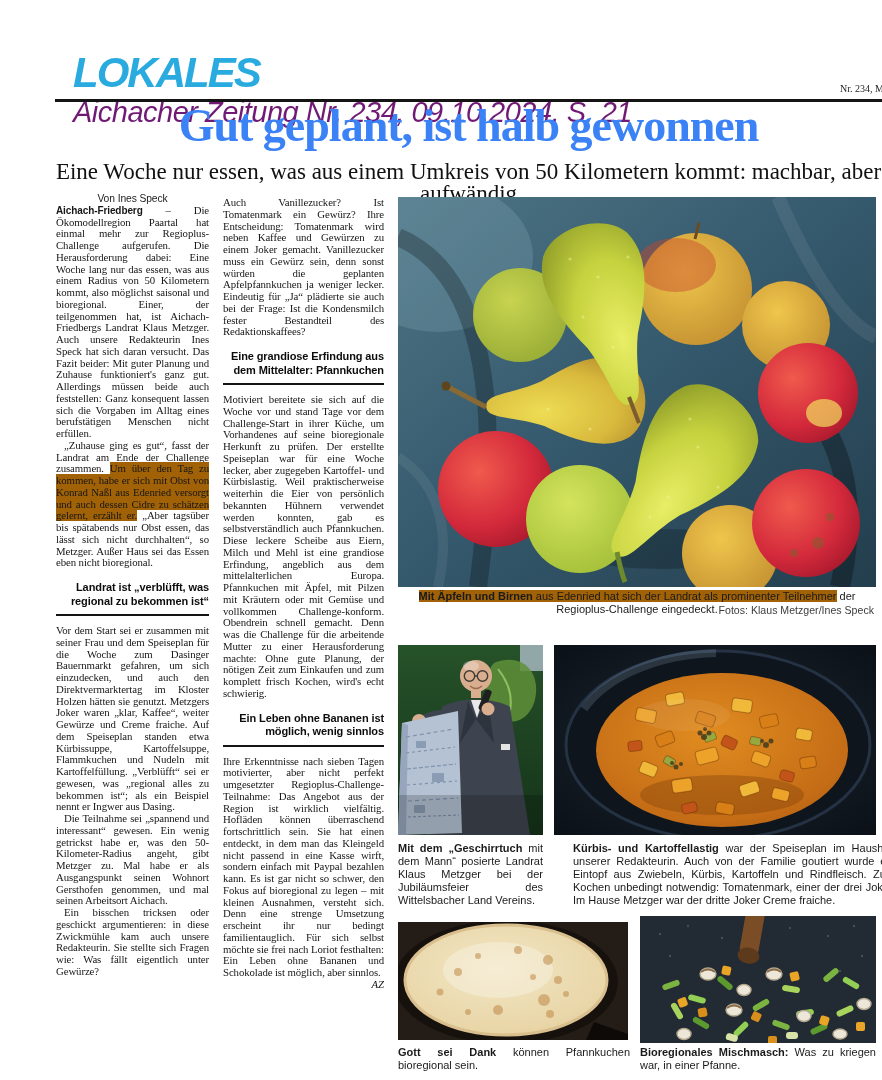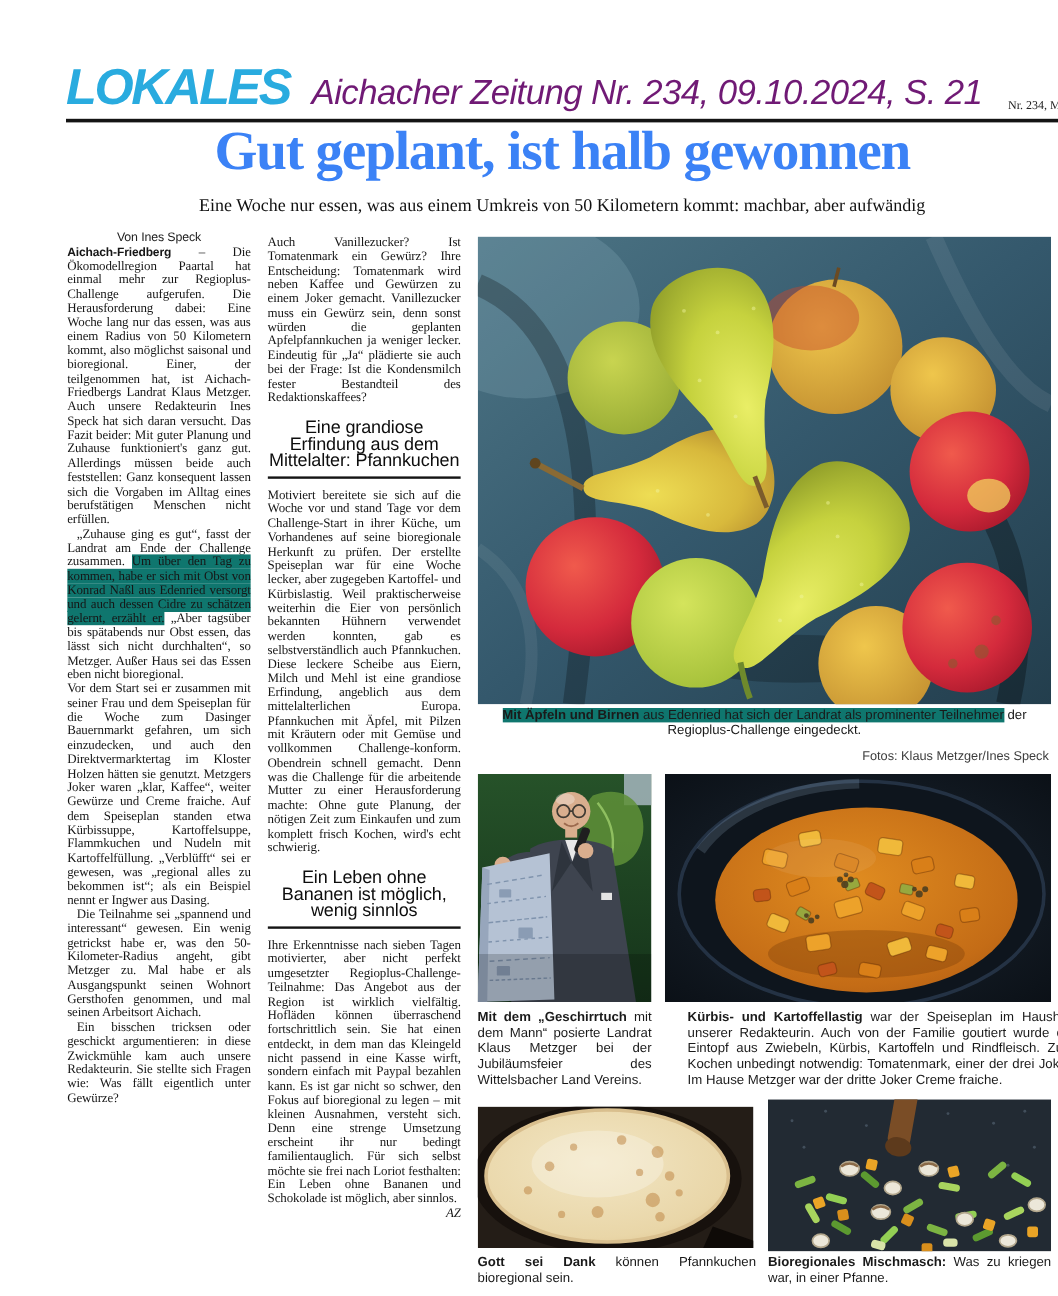--- a/index.html
+++ b/index.html
@@ -1,60 +1,60 @@
 <!DOCTYPE html>
 <html lang="de"><head>
 <meta charset="utf-8">
 <style>
   html,body{margin:0;padding:0;background:#ffffff;}
   .page{position:relative;width:882px;height:1080px;background:#fff;overflow:hidden;
         font-family:"Liberation Serif",serif;color:#161616;}
   
-  .masthead{position:absolute;left:55px;top:50px;right:0;height:48px;display:flex;align-items:baseline;}
+  .masthead{position:absolute;left:55px;top:50px;right:0;height:48px;display:flex;align-items:baseline;flex-direction:column;}
   .lokales{font-family:"Liberation Sans",sans-serif;font-weight:bold;font-style:italic;
            font-size:42px;letter-spacing:-2px;color:#29abdf;line-height:46px;}
   .paper-title{font-family:"Liberation Sans",sans-serif;font-size:29px;color:#701a75;
                margin-left:18px;letter-spacing:-0.5px;white-space:nowrap;font-style:italic;}
   .corner-note{position:absolute;right:-2px;bottom:4px;font-size:10px;color:#222;white-space:nowrap;}
   .masthead-rule{position:absolute;left:55px;right:0;top:99px;height:3px;background:#141414;}
   
   .headline{position:absolute;left:55px;right:0;top:101px;text-align:center;
             font-weight:bold;font-size:46px;line-height:50px;letter-spacing:-1px;color:#3b82f6;}
   .subheadline{position:absolute;left:55px;right:0;top:161px;text-align:center;
-               font-size:15px;line-height:22px;color:#111;}
+               font-size:23px;line-height:22px;color:#111;}
   
   .col{position:absolute;top:193px;height:887px;overflow:hidden;
        font-size:10.8px;line-height:11.75px;text-align:justify;letter-spacing:-0.1px;
        hyphens:auto;-webkit-hyphens:auto;}
   .col1{left:56px;width:153px;}
   .col2{left:223px;width:161px;top:197px;}
   .byline{font-family:"Liberation Sans",sans-serif;font-size:10.3px;color:#222;
           margin:0 0 19px 0;text-align:center;}
   .col p{margin:0;}
   .col p.indent{text-indent:8px;}
   .lead-bold{font-family:"Liberation Sans",sans-serif;font-weight:bold;font-size:10px;}
-  .subhead{font-family:"Liberation Sans",sans-serif;font-weight:normal;font-size:15px;
-           line-height:13.5px;text-align:center;color:#0d0d0d;
+  .subhead{font-family:"Liberation Sans",sans-serif;font-weight:bold;font-size:11px;
+           line-height:13.5px;text-align:right;color:#0d0d0d;
            border-bottom:2px solid #141414;padding-bottom:6px;margin:12px 0 9px 0;}
-  .hl{background:#0f766e;}
+  .hl{background:#a16207;}
   .sig{margin-top:-11.75px;text-align:right;font-style:italic;}
   
   .photo{position:absolute;overflow:hidden;}
   .photo svg{display:block;width:100%;height:100%;}
   .ph-fruit{left:398px;top:197px;width:478px;height:390px;}
   .ph-man{left:398px;top:645px;width:145px;height:190px;}
   .ph-stew{left:554px;top:645px;width:322px;height:190px;}
   .ph-pancake{left:398px;top:922px;width:230px;height:118px;}
   .ph-veg{left:640px;top:916px;width:236px;height:127px;}
   
   .caption{position:absolute;font-family:"Liberation Sans",sans-serif;font-size:11px;
            line-height:12.9px;color:#1a1a1a;text-align:justify;}
   .caption b{font-weight:bold;}
   .cap-main{left:398px;top:590px;width:478px;height:29px;text-align:center;}
-  .credit{position:absolute;right:2px;top:14px;color:#3c3c3c;font-size:10.6px;margin-top:20px;}
+  .credit{position:absolute;right:2px;top:14px;color:#3c3c3c;font-size:10.6px;}
   .cap-man{left:398px;top:842px;width:145px;}
   .cap-stew{left:573px;top:842px;width:322px;}
   .cap-pancake{left:398px;top:1046px;width:232px;}
   .cap-pan{left:640px;top:1046px;width:236px;}
 </style>
 </head>
 <body>
 
 <div class="page">
 
@@ -65,20 +65,21 @@
   </div>
   <div class="masthead-rule"></div>
 
   <div class="headline">Gut geplant, ist halb gewonnen</div>
   <div class="subheadline">Eine Woche nur essen, was aus einem Umkreis von 50 Kilometern kommt: machbar, aber aufwändig</div>
 
   <div class="col col1">
     <p class="byline">Von Ines Speck</p>
     <p><span class="lead-bold">Aichach-Friedberg</span><span> – Die Ökomodellregion Paartal hat einmal mehr zur Regioplus-Challenge aufgerufen. Die Herausforderung dabei: Eine Woche lang nur das essen, was aus einem Radius von 50 Kilometern kommt, also möglichst saisonal und bioregional. Einer, der teilgenommen hat, ist Aichach-Friedbergs Landrat Klaus Metzger. Auch unsere Redakteurin Ines Speck hat sich daran versucht. Das Fazit beider: Mit guter Planung und Zuhause funktioniert's ganz gut. Allerdings müssen beide auch feststellen: Ganz konsequent lassen sich die Vorgaben im Alltag eines berufstätigen Menschen nicht erfüllen.</span></p>
     <p class="indent"><span>„Zuhause ging es gut“, fasst der Landrat am Ende der Challenge zusammen. </span><span class="hl">Um über den Tag zu kommen, habe er sich mit Obst von Konrad Naßl aus Edenried versorgt und auch dessen Cidre zu schätzen gelernt, erzählt er.</span><span> „Aber tagsüber bis spätabends nur Obst essen, das lässt sich nicht durchhalten“, so Metzger. Außer Haus sei das Essen eben nicht bioregional.</span></p>
+    <div class="subhead">Landrat ist „verblüfft, was regional zu bekommen ist“</div>
     <p>Vor dem Start sei er zusammen mit seiner Frau und dem Speiseplan für die Woche zum Dasinger Bauernmarkt gefahren, um sich einzudecken, und auch den Direktvermarktertag im Kloster Holzen hätten sie genutzt. Metzgers Joker waren „klar, Kaffee“, weiter Gewürze und Creme fraiche. Auf dem Speiseplan standen etwa Kürbissuppe, Kartoffelsuppe, Flammkuchen und Nudeln mit Kartoffelfüllung. „Verblüfft“ sei er gewesen, was „regional alles zu bekommen ist“; als ein Beispiel nennt er Ingwer aus Dasing.</p>
     <p class="indent">Die Teilnahme sei „spannend und interessant“ gewesen. Ein wenig getrickst habe er, was den 50-Kilometer-Radius angeht, gibt Metzger zu. Mal habe er als Ausgangspunkt seinen Wohnort Gersthofen genommen, und mal seinen Arbeitsort Aichach.</p>
     <p class="indent">Ein bisschen tricksen oder geschickt argumentieren: in diese Zwickmühle kam auch unsere Redakteurin. Sie stellte sich Fragen wie: Was fällt eigentlich unter Gewürze?</p>
   </div>
 
   <div class="col col2">
     <p>Auch Vanillezucker? Ist Tomatenmark ein Gewürz? Ihre Entscheidung: Tomatenmark wird neben Kaffee und Gewürzen zu einem Joker gemacht. Vanillezucker muss ein Gewürz sein, denn sonst würden die geplanten Apfelpfannkuchen ja weniger lecker. Eindeutig für „Ja“ plädierte sie auch bei der Frage: Ist die Kondensmilch fester Bestandteil des Redaktionskaffees?</p>
     <div class="subhead">Eine grandiose Erfindung aus dem Mittelalter: Pfannkuchen</div>
     <p>Motiviert bereitete sie sich auf die Woche vor und stand Tage vor dem Challenge-Start in ihrer Küche, um Vorhandenes auf seine bioregionale Herkunft zu prüfen. Der erstellte Speiseplan war für eine Woche lecker, aber zugegeben Kartoffel- und Kürbislastig. Weil praktischerweise weiterhin die Eier von persönlich bekannten Hühnern verwendet werden konnten, gab es selbstverständlich auch Pfannkuchen. Diese leckere Scheibe aus Eiern, Milch und Mehl ist eine grandiose Erfindung, angeblich aus dem mittelalterlichen Europa. Pfannkuchen mit Äpfel, mit Pilzen mit Kräutern oder mit Gemüse und vollkommen Challenge-konform. Obendrein schnell gemacht. Denn was die Challenge für die arbeitende Mutter zu einer Herausforderung machte: Ohne gute Planung, der nötigen Zeit zum Einkaufen und zum komplett frisch Kochen, wird's echt schwierig.</p>
     <div class="subhead">Ein Leben ohne Bananen ist möglich, wenig sinnlos</div>

